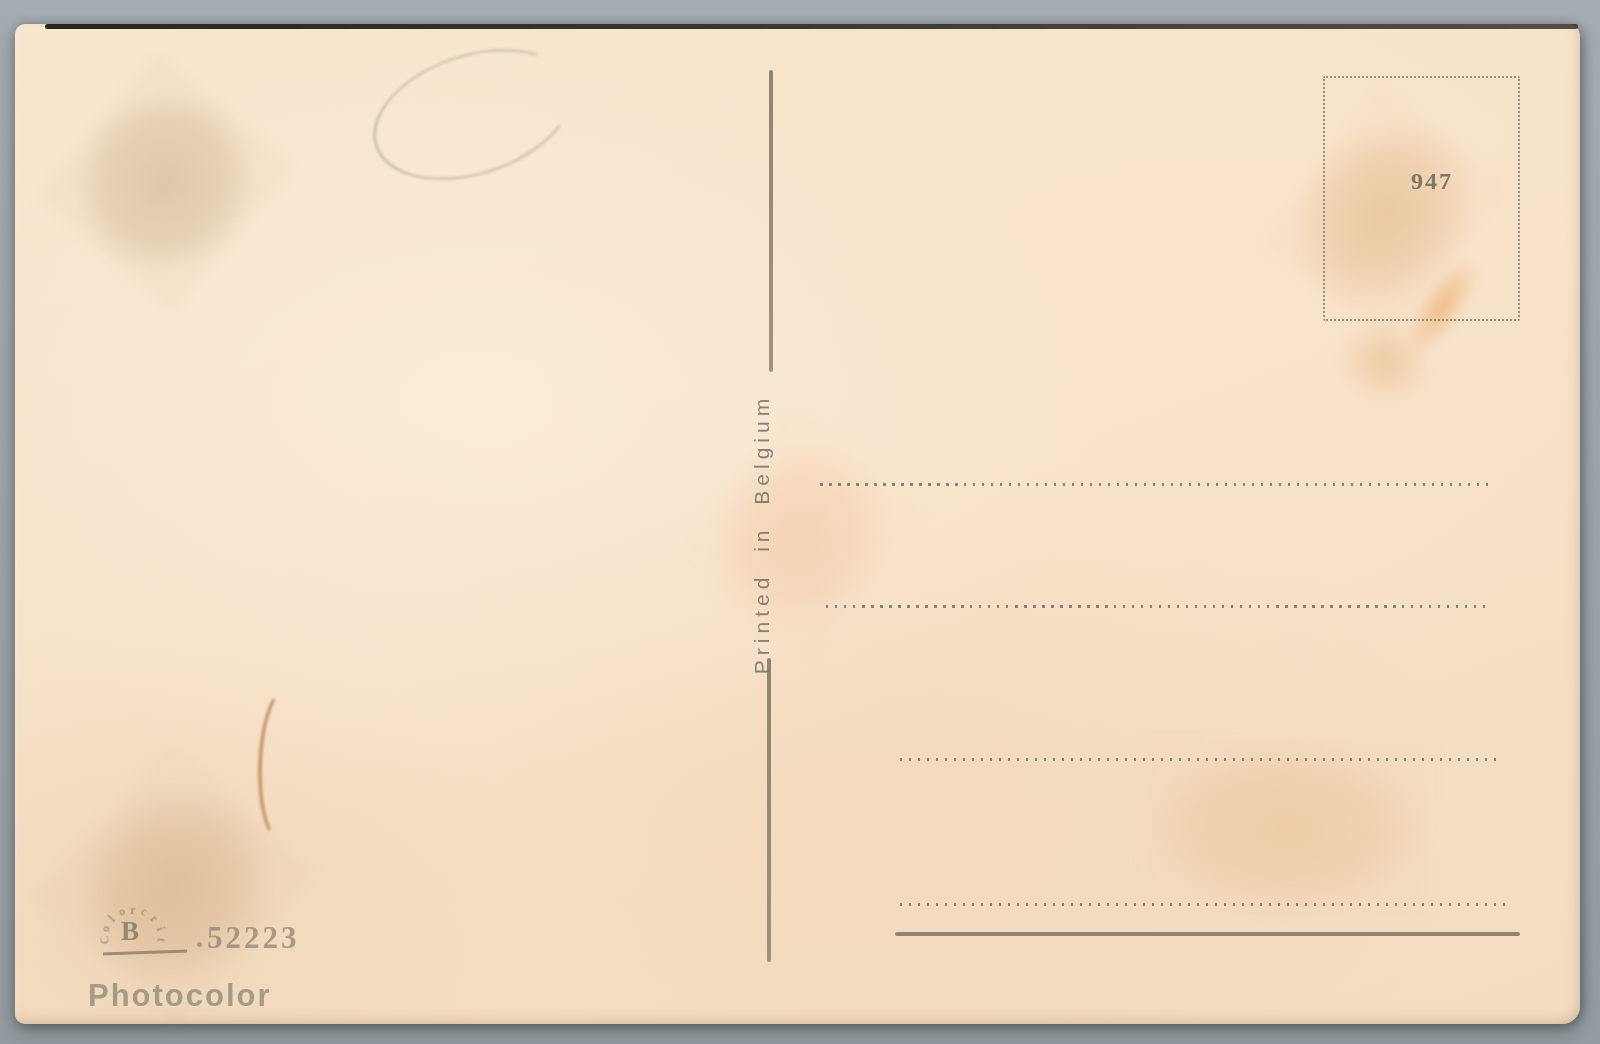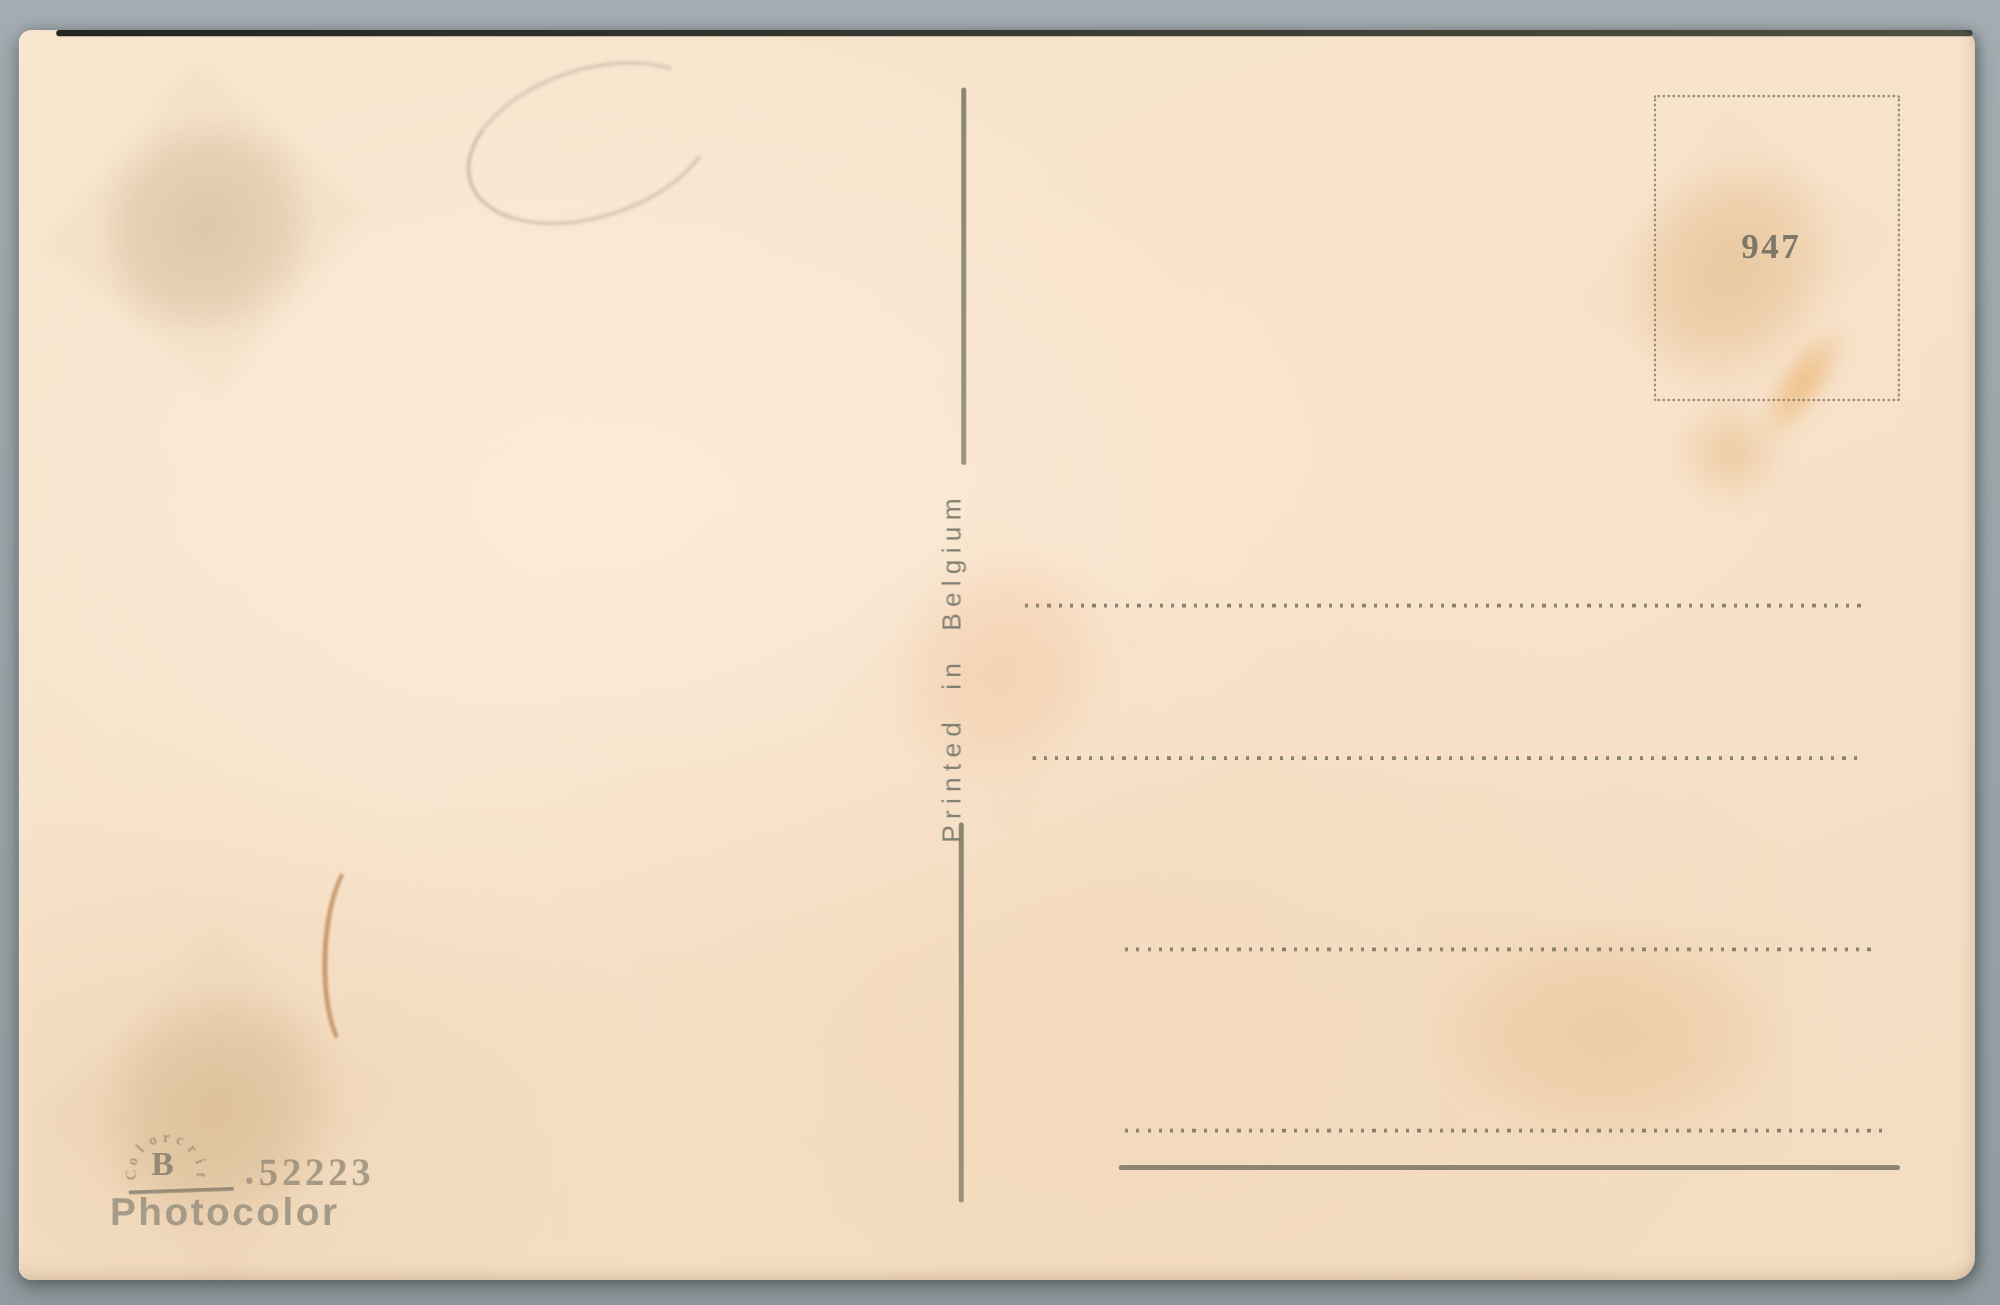--- a/index.html
+++ b/index.html
@@ -43,22 +43,22 @@
   .stain-center{left:697px;top:413px;width:175px;height:195px;transform:rotate(36deg);
     background:radial-gradient(closest-side,rgba(238,178,132,0.33),rgba(238,178,132,0.22) 60%,rgba(238,178,132,0.03));}
   .stain-bl{left:62px;top:756px;width:195px;height:210px;transform:rotate(42deg);
     background:radial-gradient(closest-side,rgba(185,148,96,0.34),rgba(185,148,96,0.23) 62%,rgba(185,148,96,0.04));}
   .stain-br{left:1127px;top:713px;width:290px;height:180px;transform:rotate(1deg);
     background:radial-gradient(closest-side,rgba(222,168,108,0.30),rgba(222,168,108,0.20) 62%,rgba(222,168,108,0.03));}
 
   
   .stamp-box{position:absolute;left:1308px;top:52px;width:193px;height:241px;
     border:2px dotted rgba(118,115,100,0.75);border-radius:2px;}
-  .stamp-number{position:absolute;left:1366px;top:158px;width:72px;text-align:center;
-    font-family:"Liberation Serif",serif;font-weight:bold;font-size:28px;
+  .stamp-number{position:absolute;left:1366px;top:144px;width:72px;text-align:right;
+    font-family:"Liberation Serif",serif;font-weight:bold;font-size:24px;
     color:rgba(110,107,96,0.88);letter-spacing:2px;filter:blur(0.5px);}
 
   .divider{position:absolute;width:4px;border-radius:2px;filter:blur(0.4px);
     background:linear-gradient(180deg,rgba(122,118,96,0.85),rgba(132,128,106,0.8));}
   .divider-top{left:754px;top:46px;height:302px;}
   .divider-bottom{left:752px;top:634px;height:304px;}
 
   .printed-in{position:absolute;left:598px;top:497px;width:300px;height:26px;
     transform:rotate(-90deg);text-align:center;
     font-size:21px;font-weight:400;color:rgba(122,121,110,0.92);
@@ -80,21 +80,21 @@
   .arc-letter{position:absolute;font-size:12px;font-weight:bold;
     font-family:"Liberation Serif",serif;color:rgba(135,128,110,0.62);filter:blur(0.4px);}
   .pub-b{position:absolute;left:48px;top:12px;font-family:"Liberation Serif",serif;
     font-weight:bold;font-size:27px;color:rgba(125,120,105,0.8);filter:blur(0.4px);}
   .pub-underline{position:absolute;left:30px;top:47px;width:84px;height:3px;
     background:rgba(125,120,104,0.75);transform:rotate(-2deg);filter:blur(0.4px);}
   .pub-dot{position:absolute;left:124px;top:38px;width:5px;height:5px;border-radius:50%;
     background:rgba(130,124,108,0.6);filter:blur(0.5px);font-size:0;}
   .pub-serial{position:absolute;left:134px;top:16px;font-family:"Liberation Serif",serif;
     font-weight:bold;font-size:31px;color:rgba(138,130,112,0.72);letter-spacing:3px;filter:blur(0.6px);text-align:center;}
-  .pub-name{position:absolute;left:15px;top:48px;font-weight:bold;font-size:31px;
+  .pub-name{position:absolute;left:15px;top:74px;font-weight:bold;font-size:31px;
     color:rgba(152,144,127,0.85);letter-spacing:2px;filter:blur(0.6px);}
 
   
   .pencil-loop{position:absolute;left:355px;top:30px;width:200px;height:115px;
     border:3px solid rgba(0,0,0,0);border-radius:50%;transform:rotate(-18deg);
     border-top-color:rgba(125,120,105,0.26);border-left-color:rgba(125,120,105,0.34);
     border-bottom-color:rgba(125,120,105,0.28);filter:blur(1.1px);}
   .rust-mark{position:absolute;left:243px;top:662px;width:46px;height:150px;
     border:4px solid rgba(0,0,0,0);border-left:4px solid rgba(168,102,42,0.55);
     border-radius:50%;transform:rotate(2deg);filter:blur(0.9px);}

